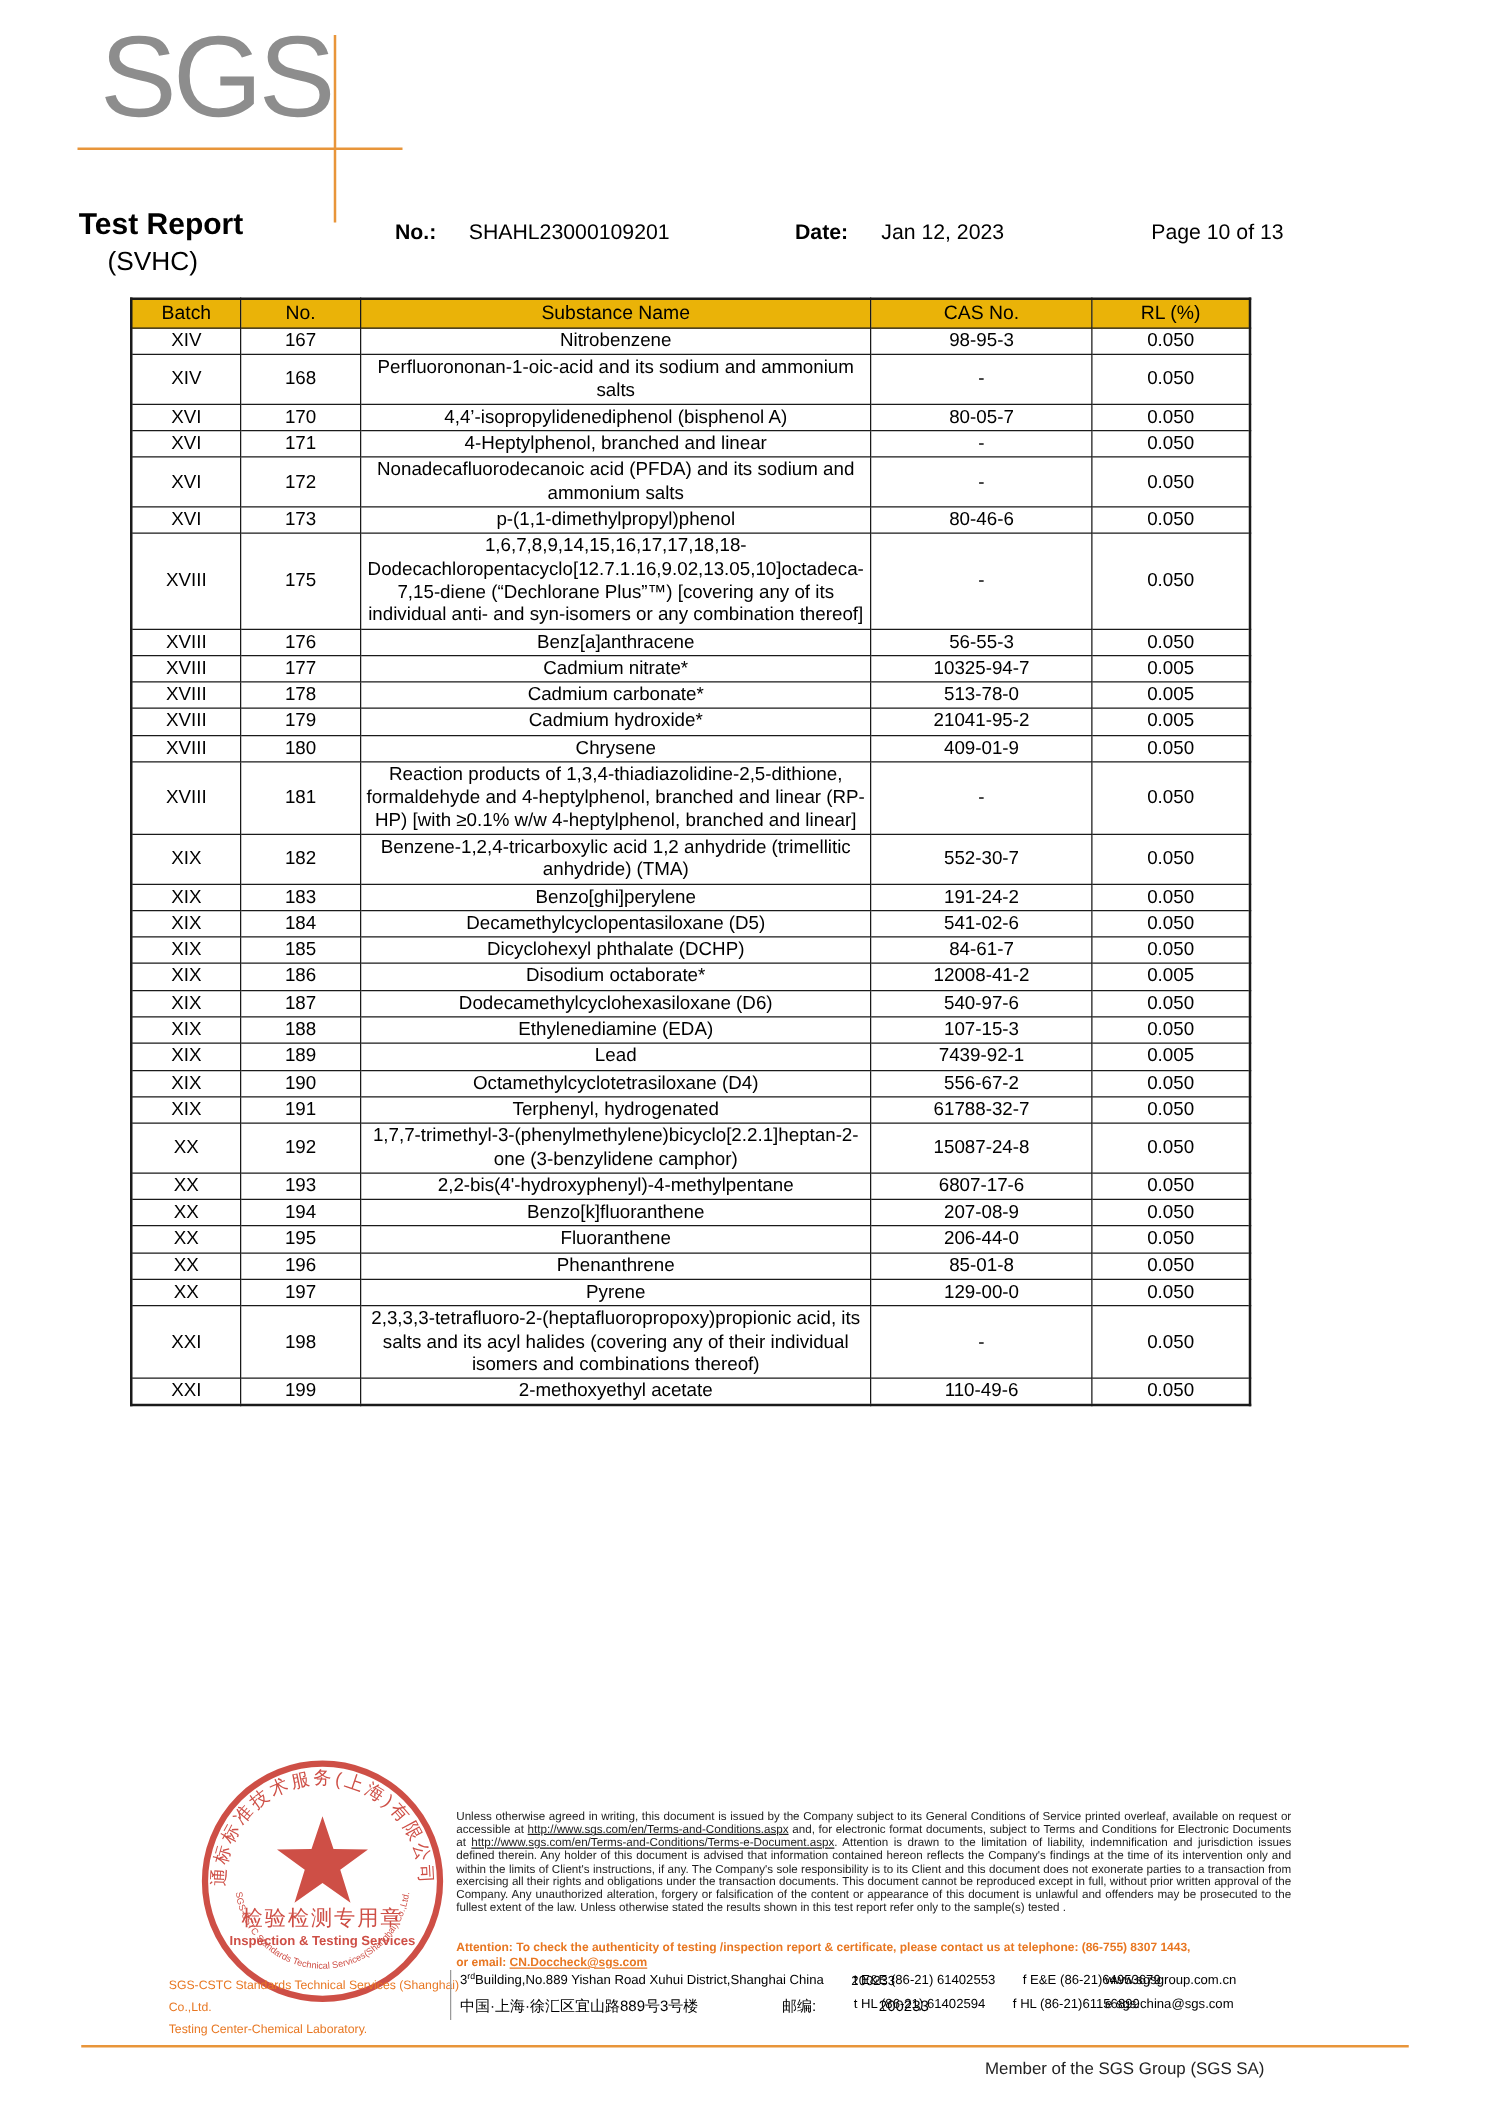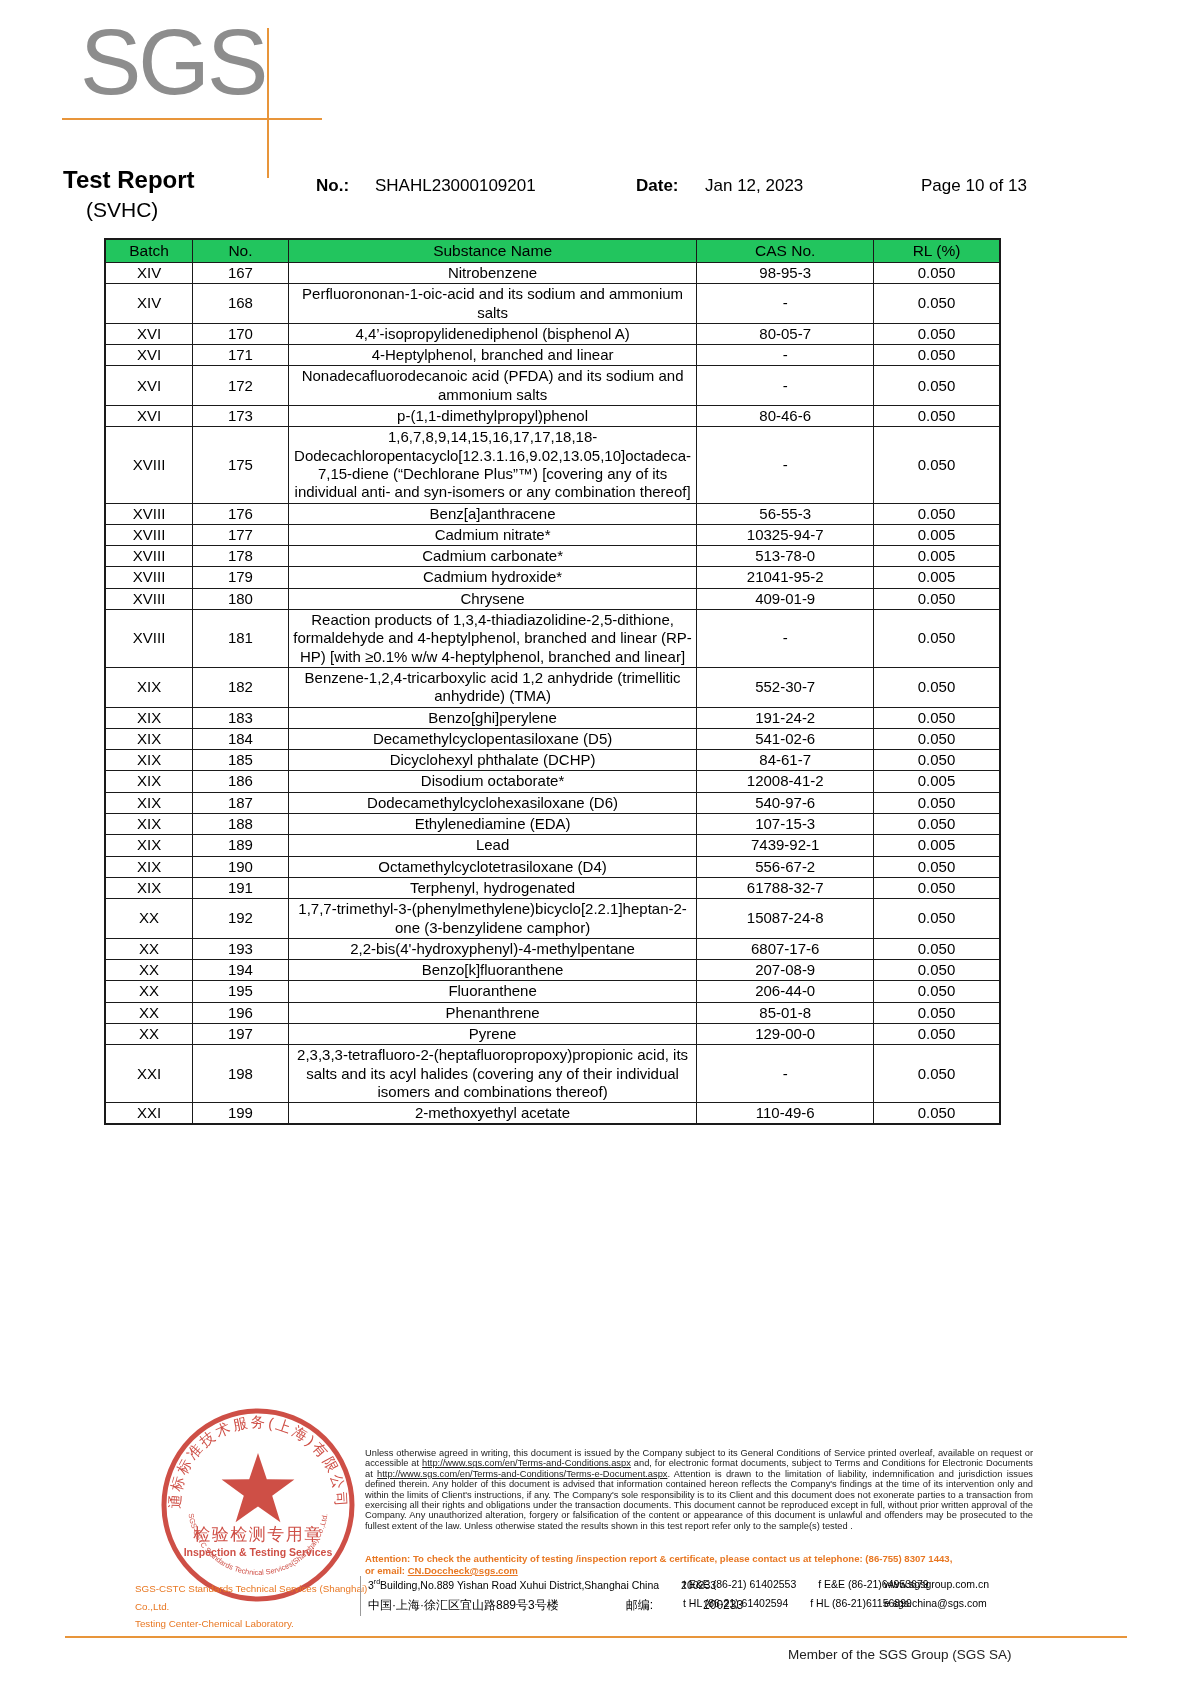--- a/index.html
+++ b/index.html
@@ -22,21 +22,21 @@
   .no-value{position:absolute;left:375px;top:176px;}
   .date-label{position:absolute;left:636px;top:176px;}
   .date-value{position:absolute;left:705px;top:176px;}
   .page-indicator{position:absolute;left:921px;top:176px;font-size:17px;color:#000;}
   
   table.subst{
     position:absolute;left:104px;top:238px;width:897px;
     border-collapse:collapse;border:2px solid #1a1a1a;
   }
   table.subst th{
-    background:#22c55e;border:1px solid #1a1a1a;font-weight:400;
+    background:#eab308;border:1px solid #1a1a1a;font-weight:400;
     font-size:15.5px;padding:2px 4px;color:#000;margin-top:35px;
   }
   table.subst td{
     border:1px solid #1a1a1a;text-align:center;vertical-align:middle;
     font-size:15px;line-height:1.22;padding:1px 4px;color:#000;
   }
   table.subst td:nth-child(1){width:84px;}
   table.subst td:nth-child(2){width:96px;}
   table.subst td:nth-child(3){width:400px;}
   table.subst td:nth-child(4){width:186px;}
@@ -136,21 +136,21 @@
       <tr>
         <td>XVI</td>
         <td>173</td>
         <td>p-(1,1-dimethylpropyl)phenol</td>
         <td>80-46-6</td>
         <td>0.050</td>
       </tr>
       <tr>
         <td>XVIII</td>
         <td>175</td>
-        <td>1,6,7,8,9,14,15,16,17,17,18,18-Dodecachloropentacyclo[12.3.1.16,9.02,13.05,10]octadeca-7,15-diene (“Dechlorane Plus”™) [covering any of its individual anti- and syn-isomers or any combination thereof]</td>
+        <td>1,6,7,8,9,14,15,16,17,17,18,18-Dodecachloropentacyclo[12.7.1.16,9.02,13.05,10]octadeca-7,15-diene (“Dechlorane Plus”™) [covering any of its individual anti- and syn-isomers or any combination thereof]</td>
         <td>-</td>
         <td>0.050</td>
       </tr>
       <tr>
         <td>XVIII</td>
         <td>176</td>
         <td>Benz[a]anthracene</td>
         <td>56-55-3</td>
         <td>0.050</td>
       </tr>

